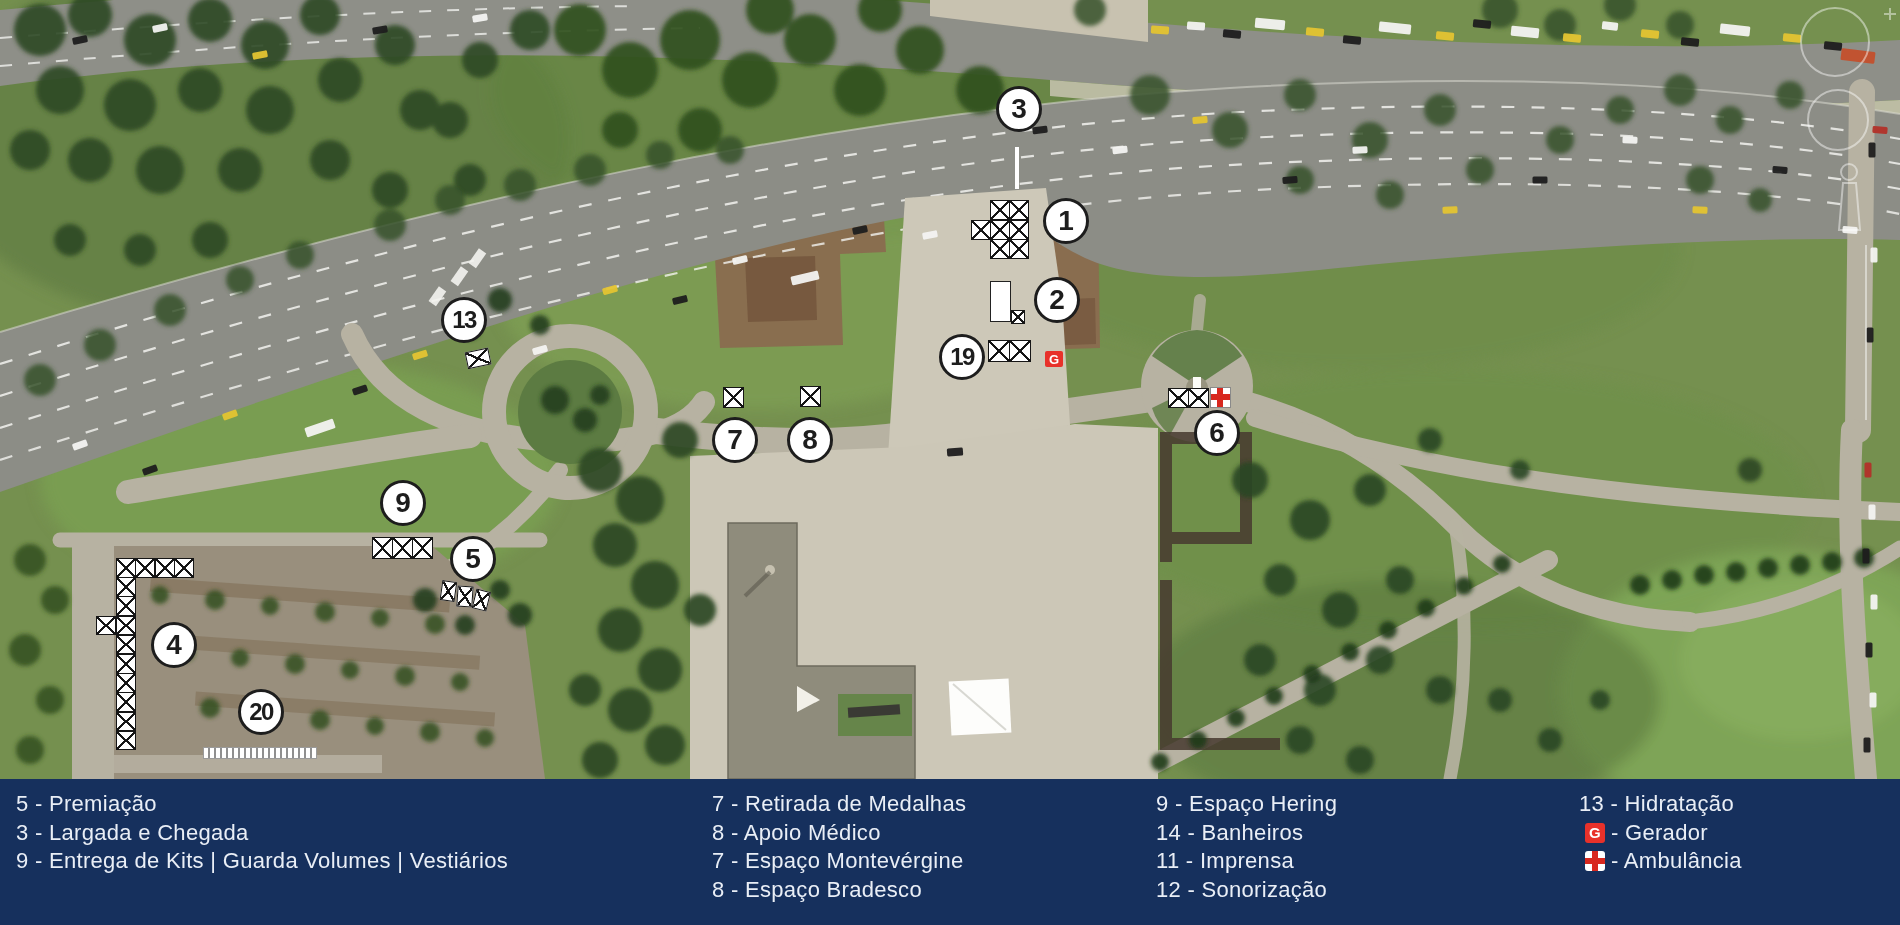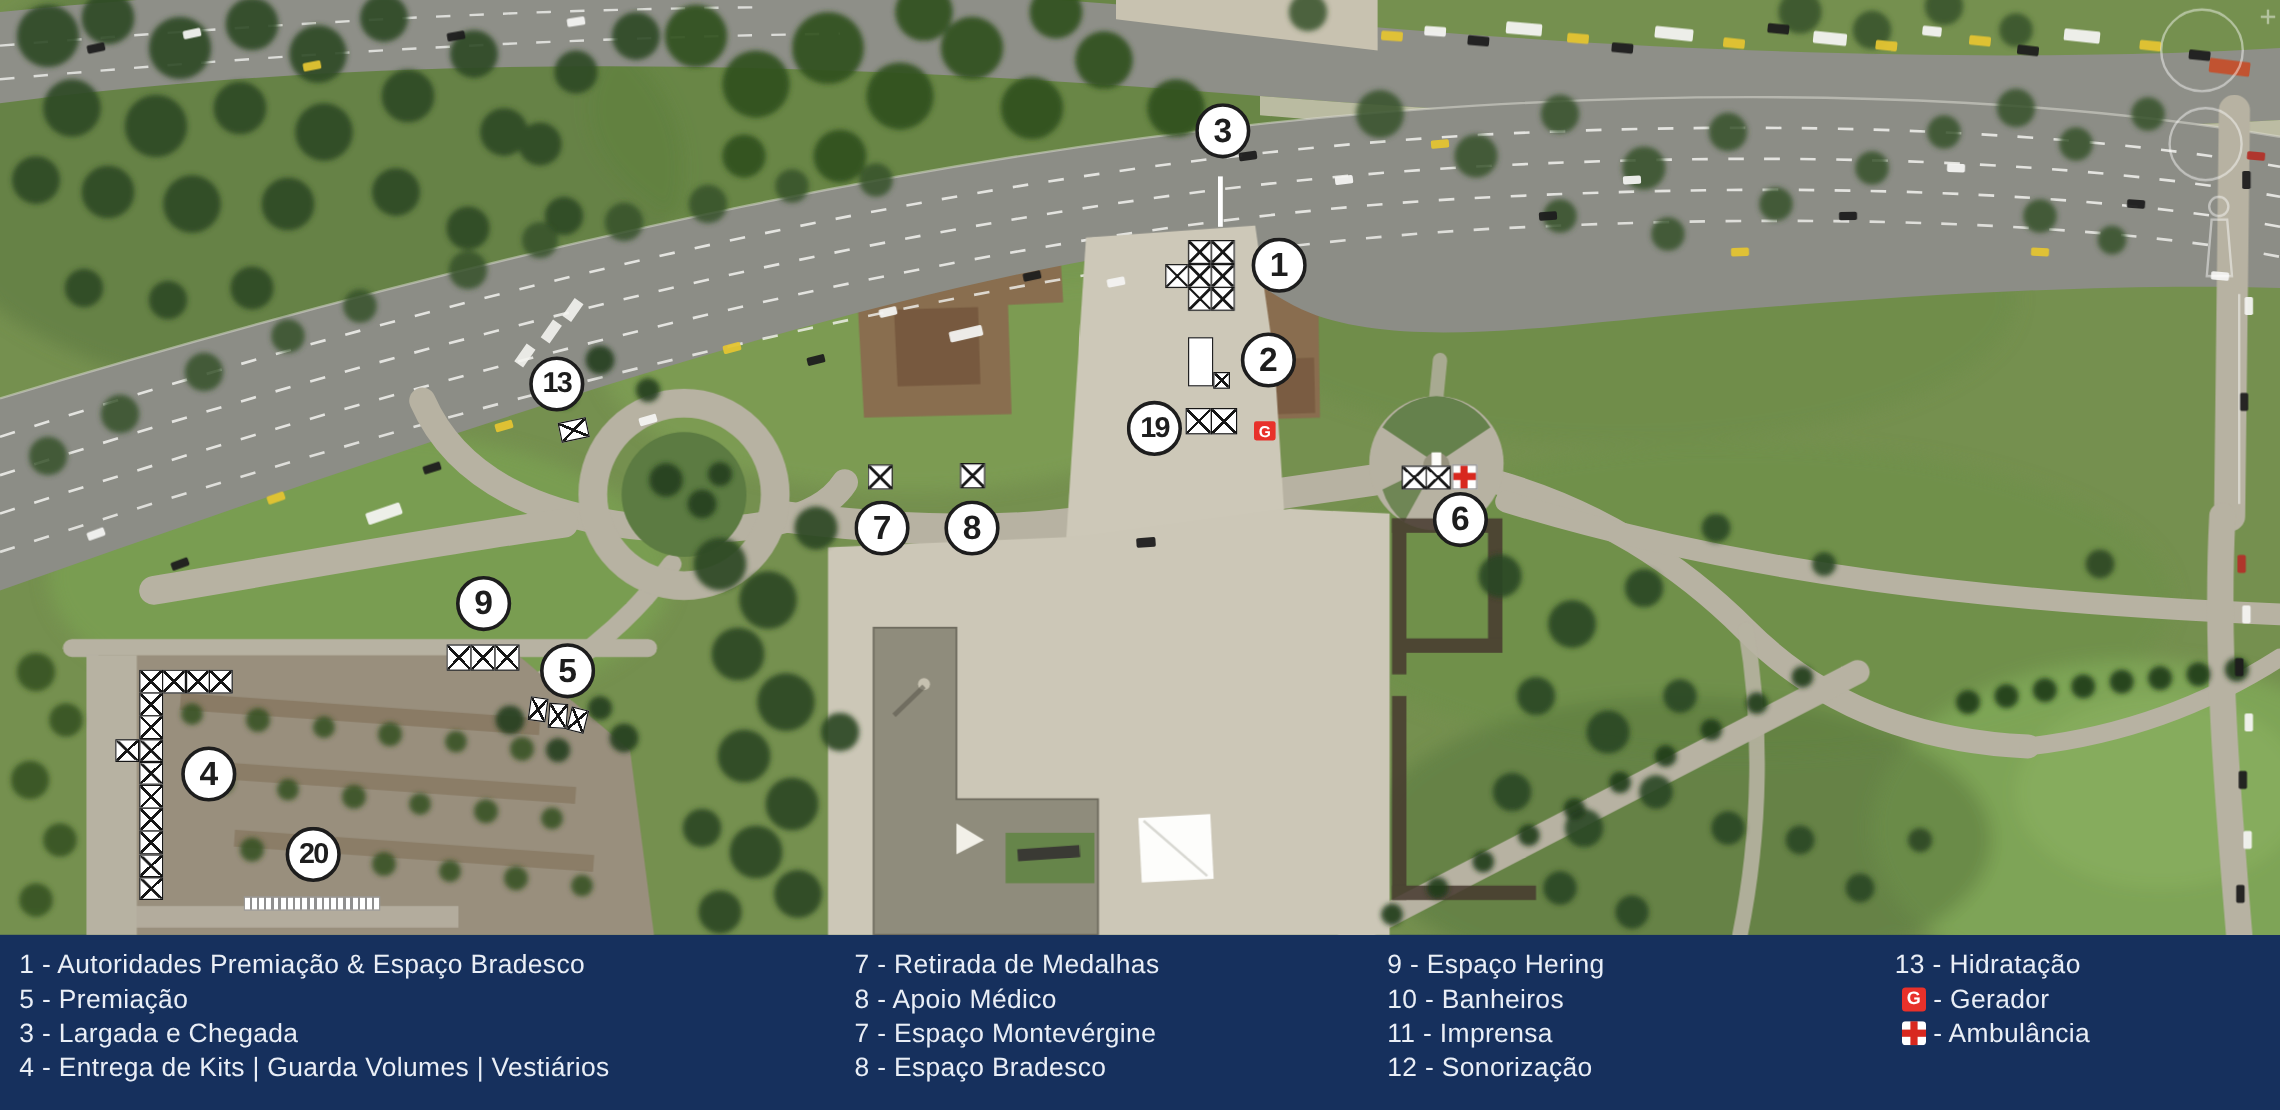--- a/index.html
+++ b/index.html
@@ -476,34 +476,33 @@
           <div class="xcell" style="left: 19.5px; top: 134.4px; width: 20px; height: 19.7px;"></div>
           <div class="xcell" style="left: 19.5px; top: 153.6px; width: 20px; height: 19.7px;"></div>
           <div class="xcell" style="left: 19.5px; top: 172.8px; width: 20px; height: 19.7px;"></div>
         </div>
         <div class="stripbar" style="left: 203px; top: 747px; width: 114px; height: 12px;"></div>
       </div>
   </div>
 
   <div class="legend" aria-label="Autoridades Premiação &amp; Espaço Bradesco" style="background: rgb(22, 48, 93);">
     <div class="legend-col col1" id="lcol1">
-        <div class="legend-row">1 - Autoridades Premiação &amp; Espaço Bradesco</div>
         <div class="legend-row">5 - Premiação</div>
         <div class="legend-row">3 - Largada e Chegada</div>
-        <div class="legend-row">4 - Entrega de Kits | Guarda Volumes | Vestiários</div>
+        <div class="legend-row">9 - Entrega de Kits | Guarda Volumes | Vestiários</div>
       </div>
     <div class="legend-col col2" id="lcol2">
         <div class="legend-row">7 - Retirada de Medalhas</div>
         <div class="legend-row">8 - Apoio Médico</div>
         <div class="legend-row">7 - Espaço Montevérgine</div>
         <div class="legend-row">8 - Espaço Bradesco</div>
       </div>
     <div class="legend-col col3" id="lcol3">
         <div class="legend-row">9 - Espaço Hering</div>
-        <div class="legend-row">10 - Banheiros</div>
+        <div class="legend-row">14 - Banheiros</div>
         <div class="legend-row">11 - Imprensa</div>
         <div class="legend-row">12 - Sonorização</div>
       </div>
     <div class="legend-col col4" id="lcol4">
         <div class="legend-row">13 - Hidratação</div>
         <div class="legend-row"><span class="ico g-ico">G</span> - Gerador</div>
         <div class="legend-row"><span class="ico amb-ico"></span> - Ambulância</div>
       </div>
   </div>
 </div>

